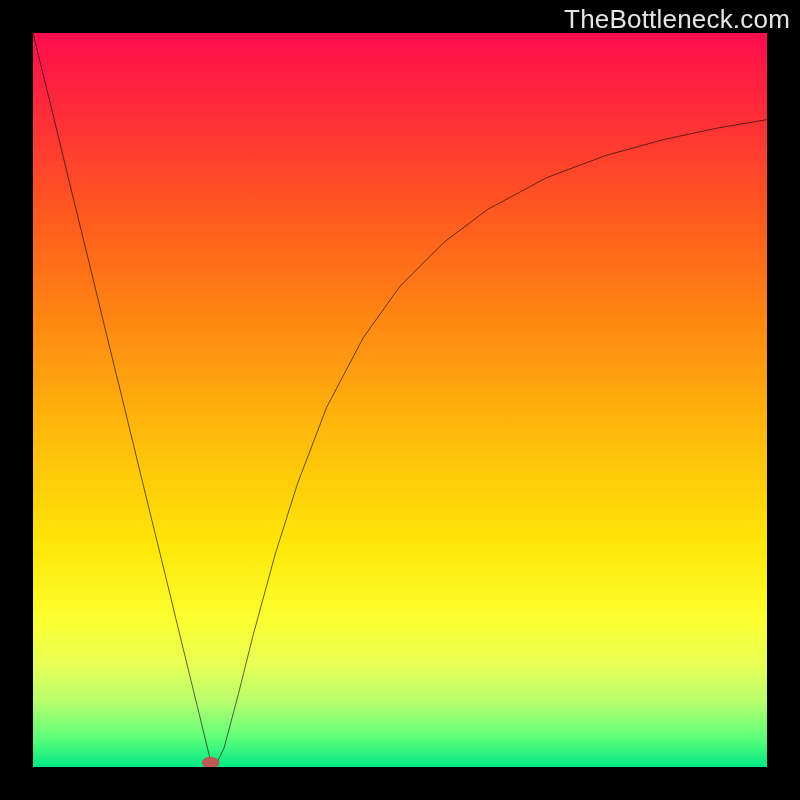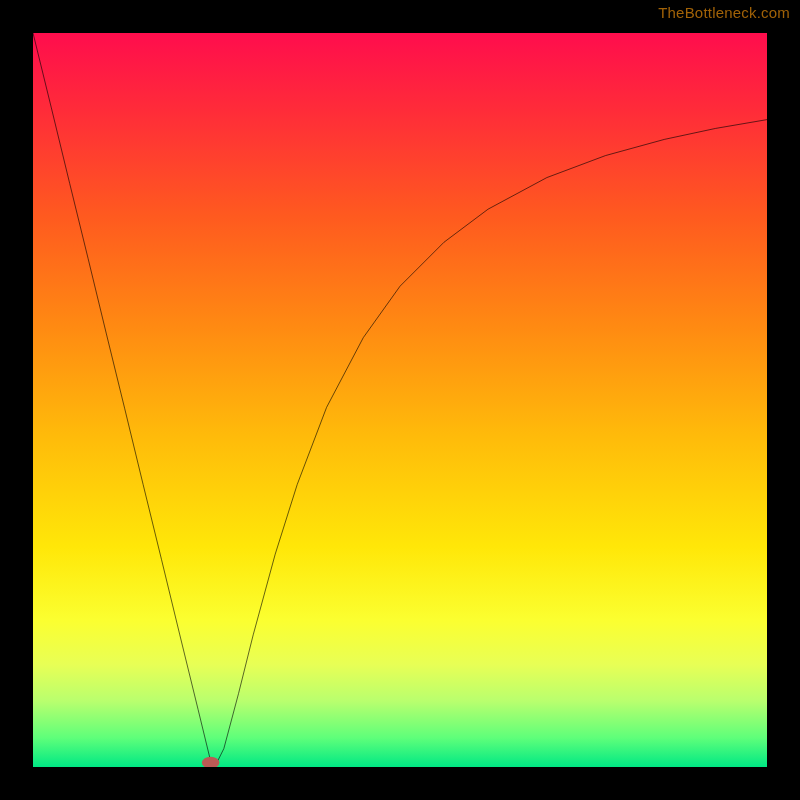--- a/index.html
+++ b/index.html
@@ -24,22 +24,22 @@
     left: 33px;
     top: 33px;
     width: 734px;
     height: 734px;
     overflow: hidden;
   }
   .watermark {
     position: absolute;
     top: 4px;
     right: 10px;
-    color: #a16207;
-    font-size: 15px;
+    color: #e5e5e5;
+    font-size: 26px;
     font-weight: 500;
     letter-spacing: 0.2px;
     font-family: Arial, Helvetica, sans-serif;
   }
   svg { display: block; }
 </style>
 </head>
 <body>
 
 <div class="frame">

